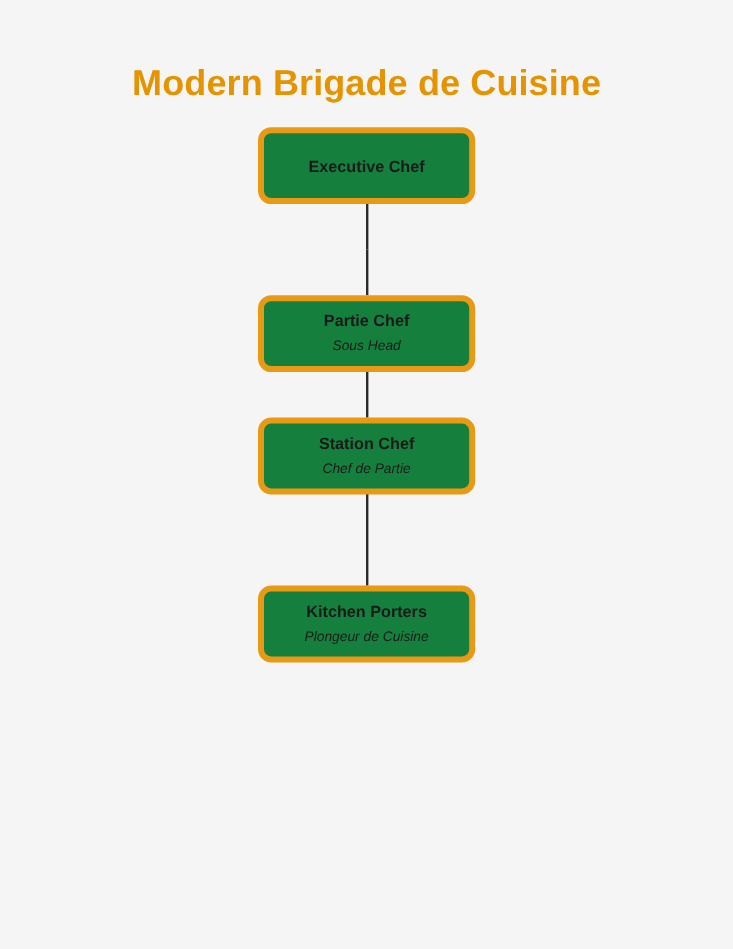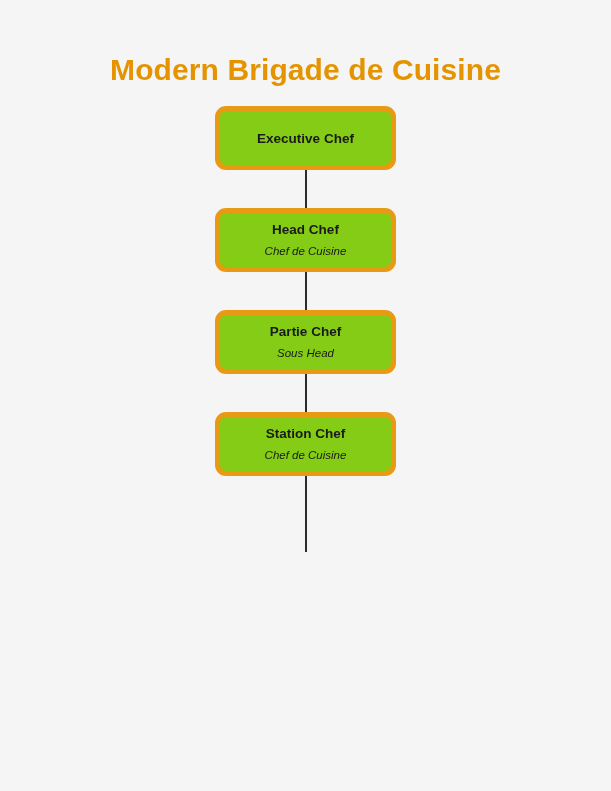--- a/index.html
+++ b/index.html
@@ -38,21 +38,21 @@
     left: 0;
     width: 611px;
     display: flex;
     flex-direction: column;
     align-items: center;
   }
   .node {
     box-sizing: border-box;
     width: 181px;
     height: 64px;
-    background: #84cc16;
+    background: #15803d;
     border: 5px solid #e89a14;
     border-radius: 11px;
     display: flex;
     flex-direction: column;
     align-items: center;
     justify-content: center;
     text-align: center;
   }
   .node-title {
     font-size: 13.5px;
@@ -86,39 +86,39 @@
 
   <div class="flow">
 
     <div class="node">
       <div class="node-title">Executive Chef</div>
 
     </div>
 
     <div class="connector"></div>
 
-    <div class="node">
-      <div class="node-title">Head Chef</div>
-      <div class="node-subtitle">Chef de Cuisine</div>
-    </div>
 
     <div class="connector"></div>
 
     <div class="node">
       <div class="node-title">Partie Chef</div>
       <div class="node-subtitle">Sous Head</div>
     </div>
 
     <div class="connector"></div>
 
     <div class="node">
       <div class="node-title">Station Chef</div>
-      <div class="node-subtitle">Chef de Cuisine</div>
+      <div class="node-subtitle">Chef de Partie</div>
     </div>
 
     <div class="connector"></div>
 
 
     <div class="connector"></div>
 
+    <div class="node">
+      <div class="node-title">Kitchen Porters</div>
+      <div class="node-subtitle">Plongeur de Cuisine</div>
+    </div>
 
   </div>
 </div>
 
 </body></html>

